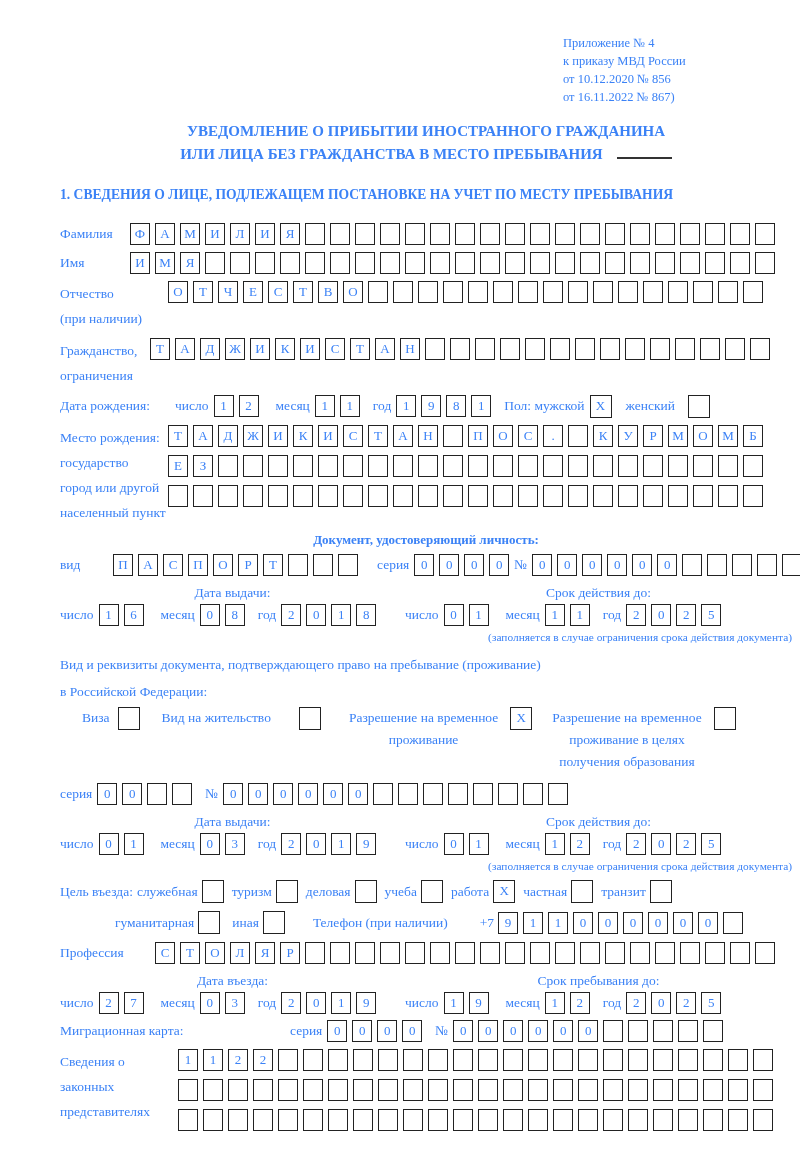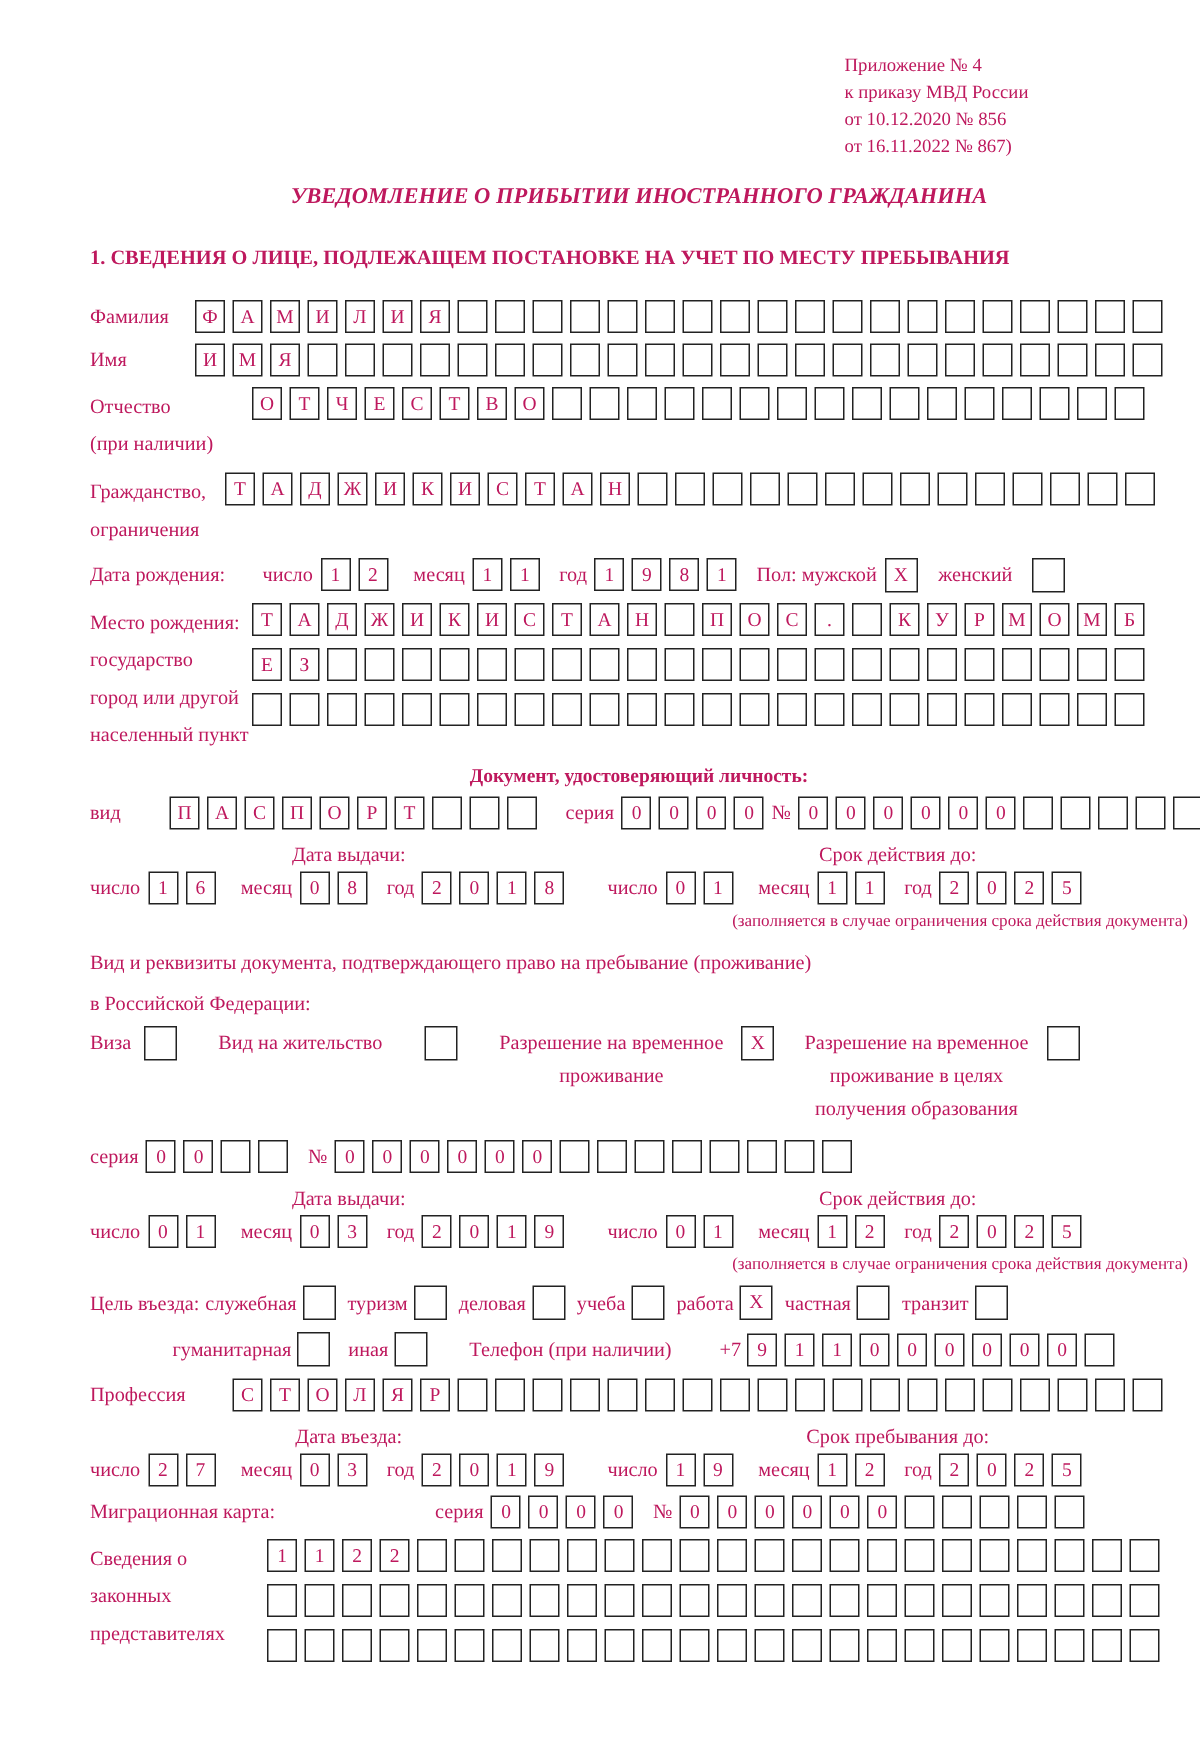--- a/index.html
+++ b/index.html
@@ -1,25 +1,25 @@
 <!DOCTYPE html>
 <html><head>
 <meta charset="utf-8">
 <style>
   html,body{margin:0;padding:0;background:#fff;}
   .page{
     width:800px;height:1163px;box-sizing:border-box;position:relative;
-    padding:34px 8px 0 60px;background:#fff;color:#be185d;
+    padding:34px 8px 0 60px;background:#fff;color:#3b82f6;
     font-family:"Liberation Serif","DejaVu Serif",serif;font-size:13.5px;
     overflow:hidden;
   }
   .annex{margin-left:503px;line-height:18px;font-size:12.5px;}
   .annex .sub{margin-top:5px;}
   .forma{font-weight:bold;text-align:right;padding-right:32px;margin-top:12px;font-size:14px;letter-spacing:1px;}
-  .title{text-align:center;font-weight:bold;font-size:15px;line-height:23px;margin-top:14px;font-style:italic;}
+  .title{text-align:center;font-weight:bold;font-size:15px;line-height:23px;margin-top:14px;}
   .blank-line{display:inline-block;width:55px;border-bottom:2px solid #333;margin-left:14px;}
   .sec-heading{font-weight:bold;font-size:13.6px;margin-top:21px;}
   .rows{margin-top:20px;}
   .row{display:flex;align-items:flex-start;margin-bottom:7px;}
   .row-label{flex:none;line-height:22px;}
   .lbl-lines div{line-height:25px;}
   .w70{width:70px;} .w108{width:108px;} .w90{width:90px;} .w48{width:48px;}
   .w95{width:95px;} .w118{width:118px;}
   .cells{display:inline-flex;flex:none;}
   .cell{
@@ -38,40 +38,41 @@
   .ml20{margin-left:20px;} .ml28{margin-left:28px;}
   .center-bold{text-align:center;font-weight:bold;font-size:13px;margin:2px 0 6px 0;}
   .datepair{display:flex;margin-bottom:6px;}
   .dp-left{width:345px;flex:none;}
   .dp-right{width:387px;flex:none;}
   .dp-heading{text-align:center;line-height:19px;margin-bottom:2px;}
   .dgroup{display:flex;align-items:flex-start;}
   .note{font-size:11.4px;text-align:right;margin-top:4px;line-height:15px;}
   .intro{line-height:27px;}
   .permits{display:flex;align-items:flex-start;margin:2px 0 10px 0;}
-  .plab{flex:none;line-height:22px;}
+  .plab{flex:none;line-height:22px;margin-left:22px;}
   .plab2{flex:none;text-align:center;line-height:22px;}
   .purpose-line{display:flex;align-items:flex-end;margin-bottom:8px;}
   .purpose-line .ilabel{margin-right:4px;}
 </style>
 </head>
 <body>
 
 <div class="page">
 
   <div class="annex">
     <div>Приложение № 4</div>
     <div>к приказу МВД России</div>
     <div>от 10.12.2020 № 856</div>
     <div>от 16.11.2022 № 867)</div>
   </div>
 
 
   <div class="title">
     <div>УВЕДОМЛЕНИЕ О ПРИБЫТИИ ИНОСТРАННОГО ГРАЖДАНИНА</div>
+    <div><span>ИЛИ ЛИЦА БЕЗ ГРАЖДАНСТВА В МЕСТО ПРЕБЫВАНИЯ</span><span class="blank-line"></span></div>
   </div>
 
   <div class="sec-heading">1. СВЕДЕНИЯ О ЛИЦЕ, ПОДЛЕЖАЩЕМ ПОСТАНОВКЕ НА УЧЕТ ПО МЕСТУ ПРЕБЫВАНИЯ</div>
 
   <div class="rows">
 
     <div class="row">
       <div class="row-label w70">Фамилия</div>
       <div class="cells">
           <span class="cell">Ф</span>

